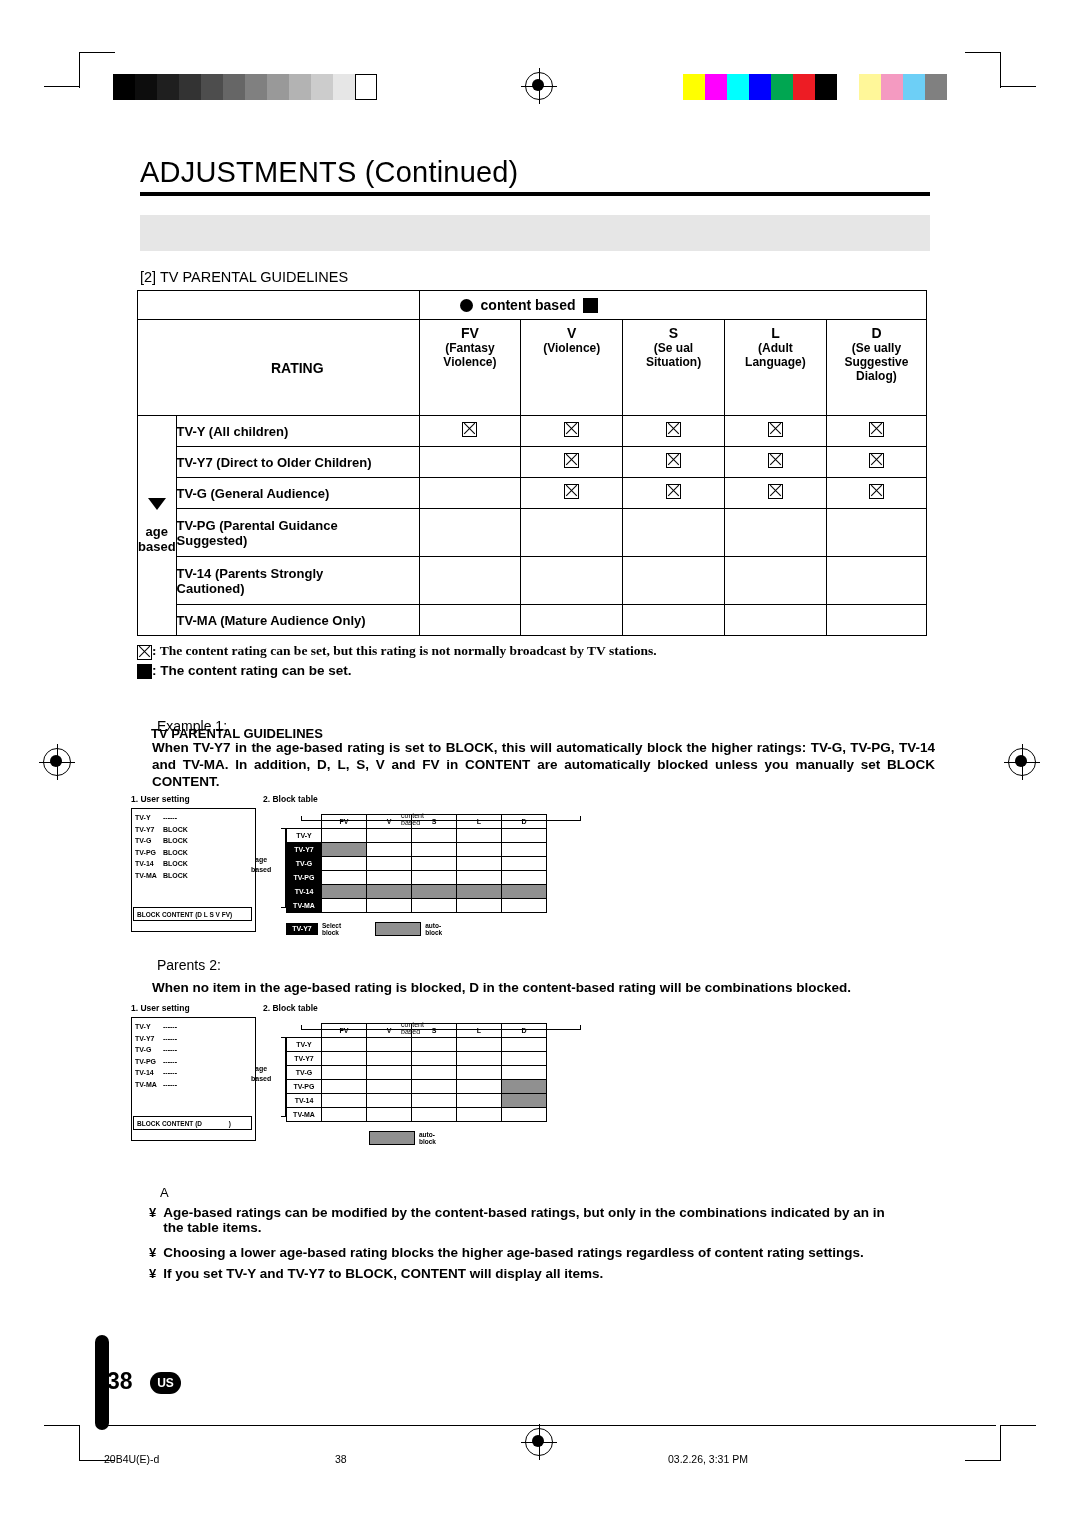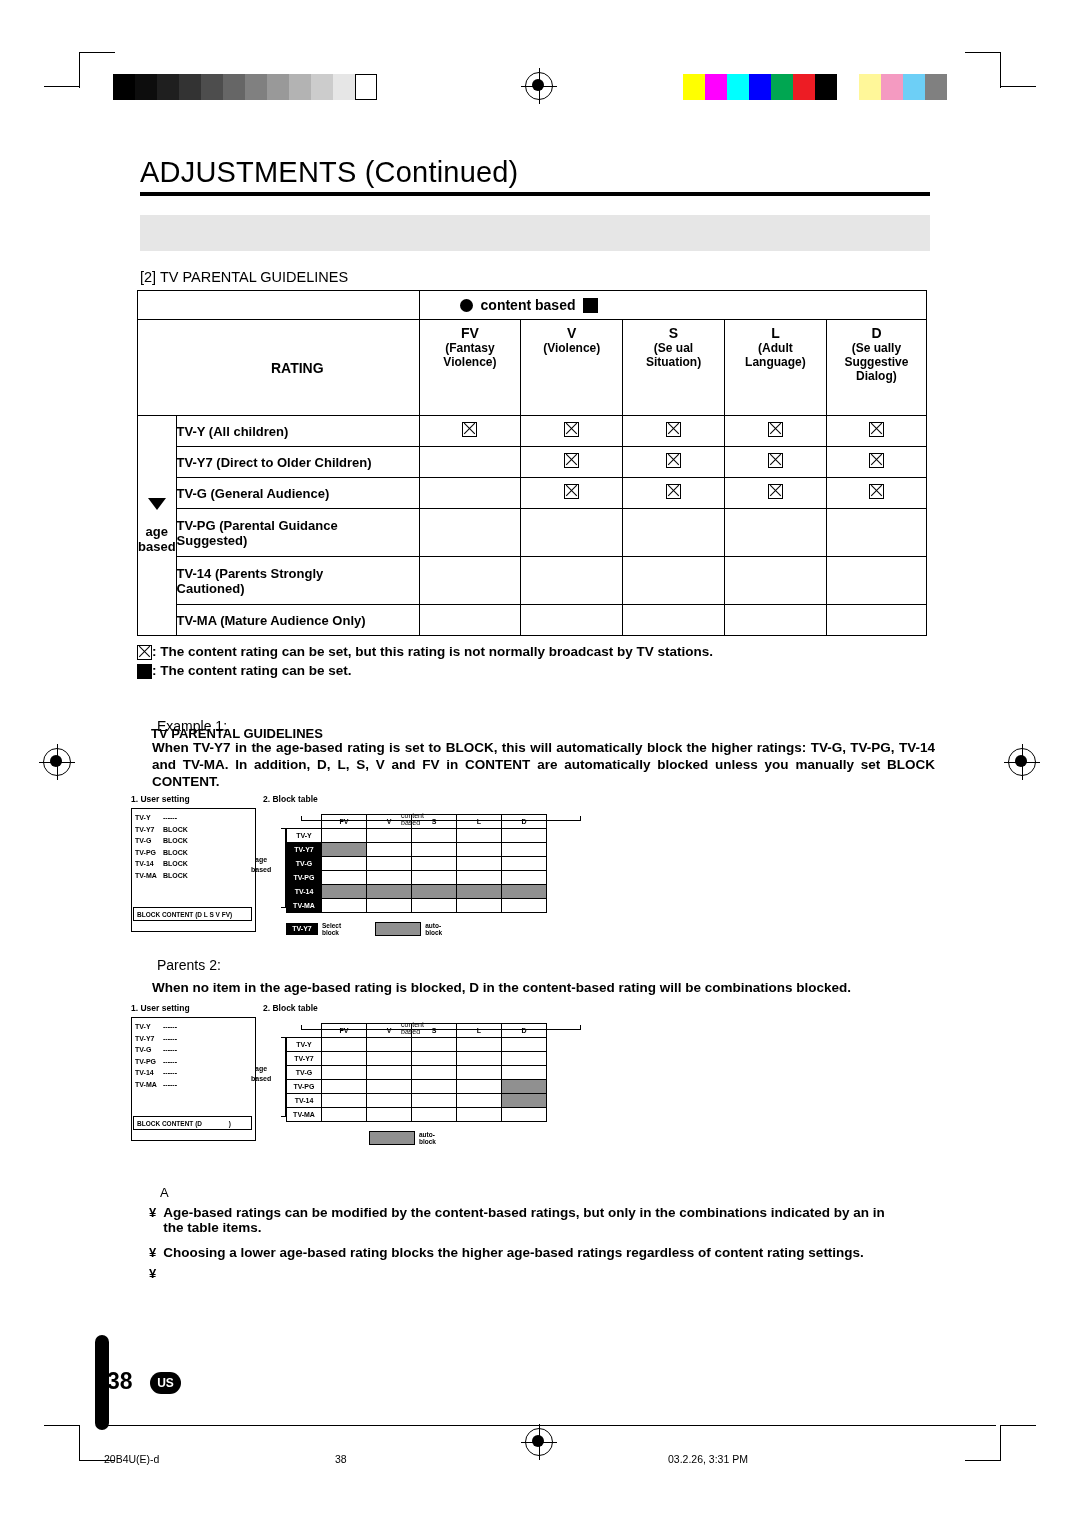--- a/index.html
+++ b/index.html
@@ -256,21 +256,21 @@
       </td>
       <td></td>
           <td></td>
       <td></td>
           <td></td>
       <td></td>
     </tr>
   </tbody>
     </table>
 
-  <div style="position:absolute;left:137px;top:643px;display:flex;align-items:center;">
+  <div style="position:absolute;left:137px;top:643px;display:flex;align-items:flex-start;font-family:Liberation Serif, serif;">
     <span class="xmark" style="margin-top:2px;"></span>
     <span class="fn" style="font-size:13.5px;">: The content rating can be set, but this rating is not normally broadcast by TV stations.</span>
   </div>
   <div style="position:absolute;left:137px;top:663px;display:flex;align-items:flex-start;">
     <span class="blackbox" style="margin-top:1px;"></span>
     <span class="fn" style="font-size:13.5px;">: The content rating can be set.</span>
   </div>
 
   <div class="tpg">TV PARENTAL GUIDELINES</div>
 
@@ -496,20 +496,21 @@
         <div class="fn" style="font-size:13.5px;">the table items.</div>
       </div>
     </div>
   </div>
   <div style="position:absolute;left:149px;top:1245px;width:810px;display:flex;">
     <span class="fn" style="font-size:13px;margin-right:7px;">¥</span>
     <span class="fn" style="font-size:13.5px;">Choosing a lower age-based rating blocks the higher age-based ratings regardless of content rating settings.</span>
   </div>
   <div style="position:absolute;left:149px;top:1266px;width:810px;display:flex;">
     <span class="fn" style="font-size:13px;margin-right:7px;">¥</span>
+    <span class="fn" style="font-size:13.5px;">If you set TV-Y and TV-Y7 to BLOCK, CONTENT will display all items.</span>
   </div>
 
   <div class="blacktab"></div>
   <div class="pagenum">38</div>
   <div class="usbadge">US</div>
 
   <div class="footrule"></div>
   <div class="foottext" style="left:104px;top:1453px;">20B4U(E)-d</div>
   <div class="foottext" style="left:335px;top:1453px;">38</div>
   <div class="foottext" style="left:668px;top:1453px;">03.2.26, 3:31 PM</div>

